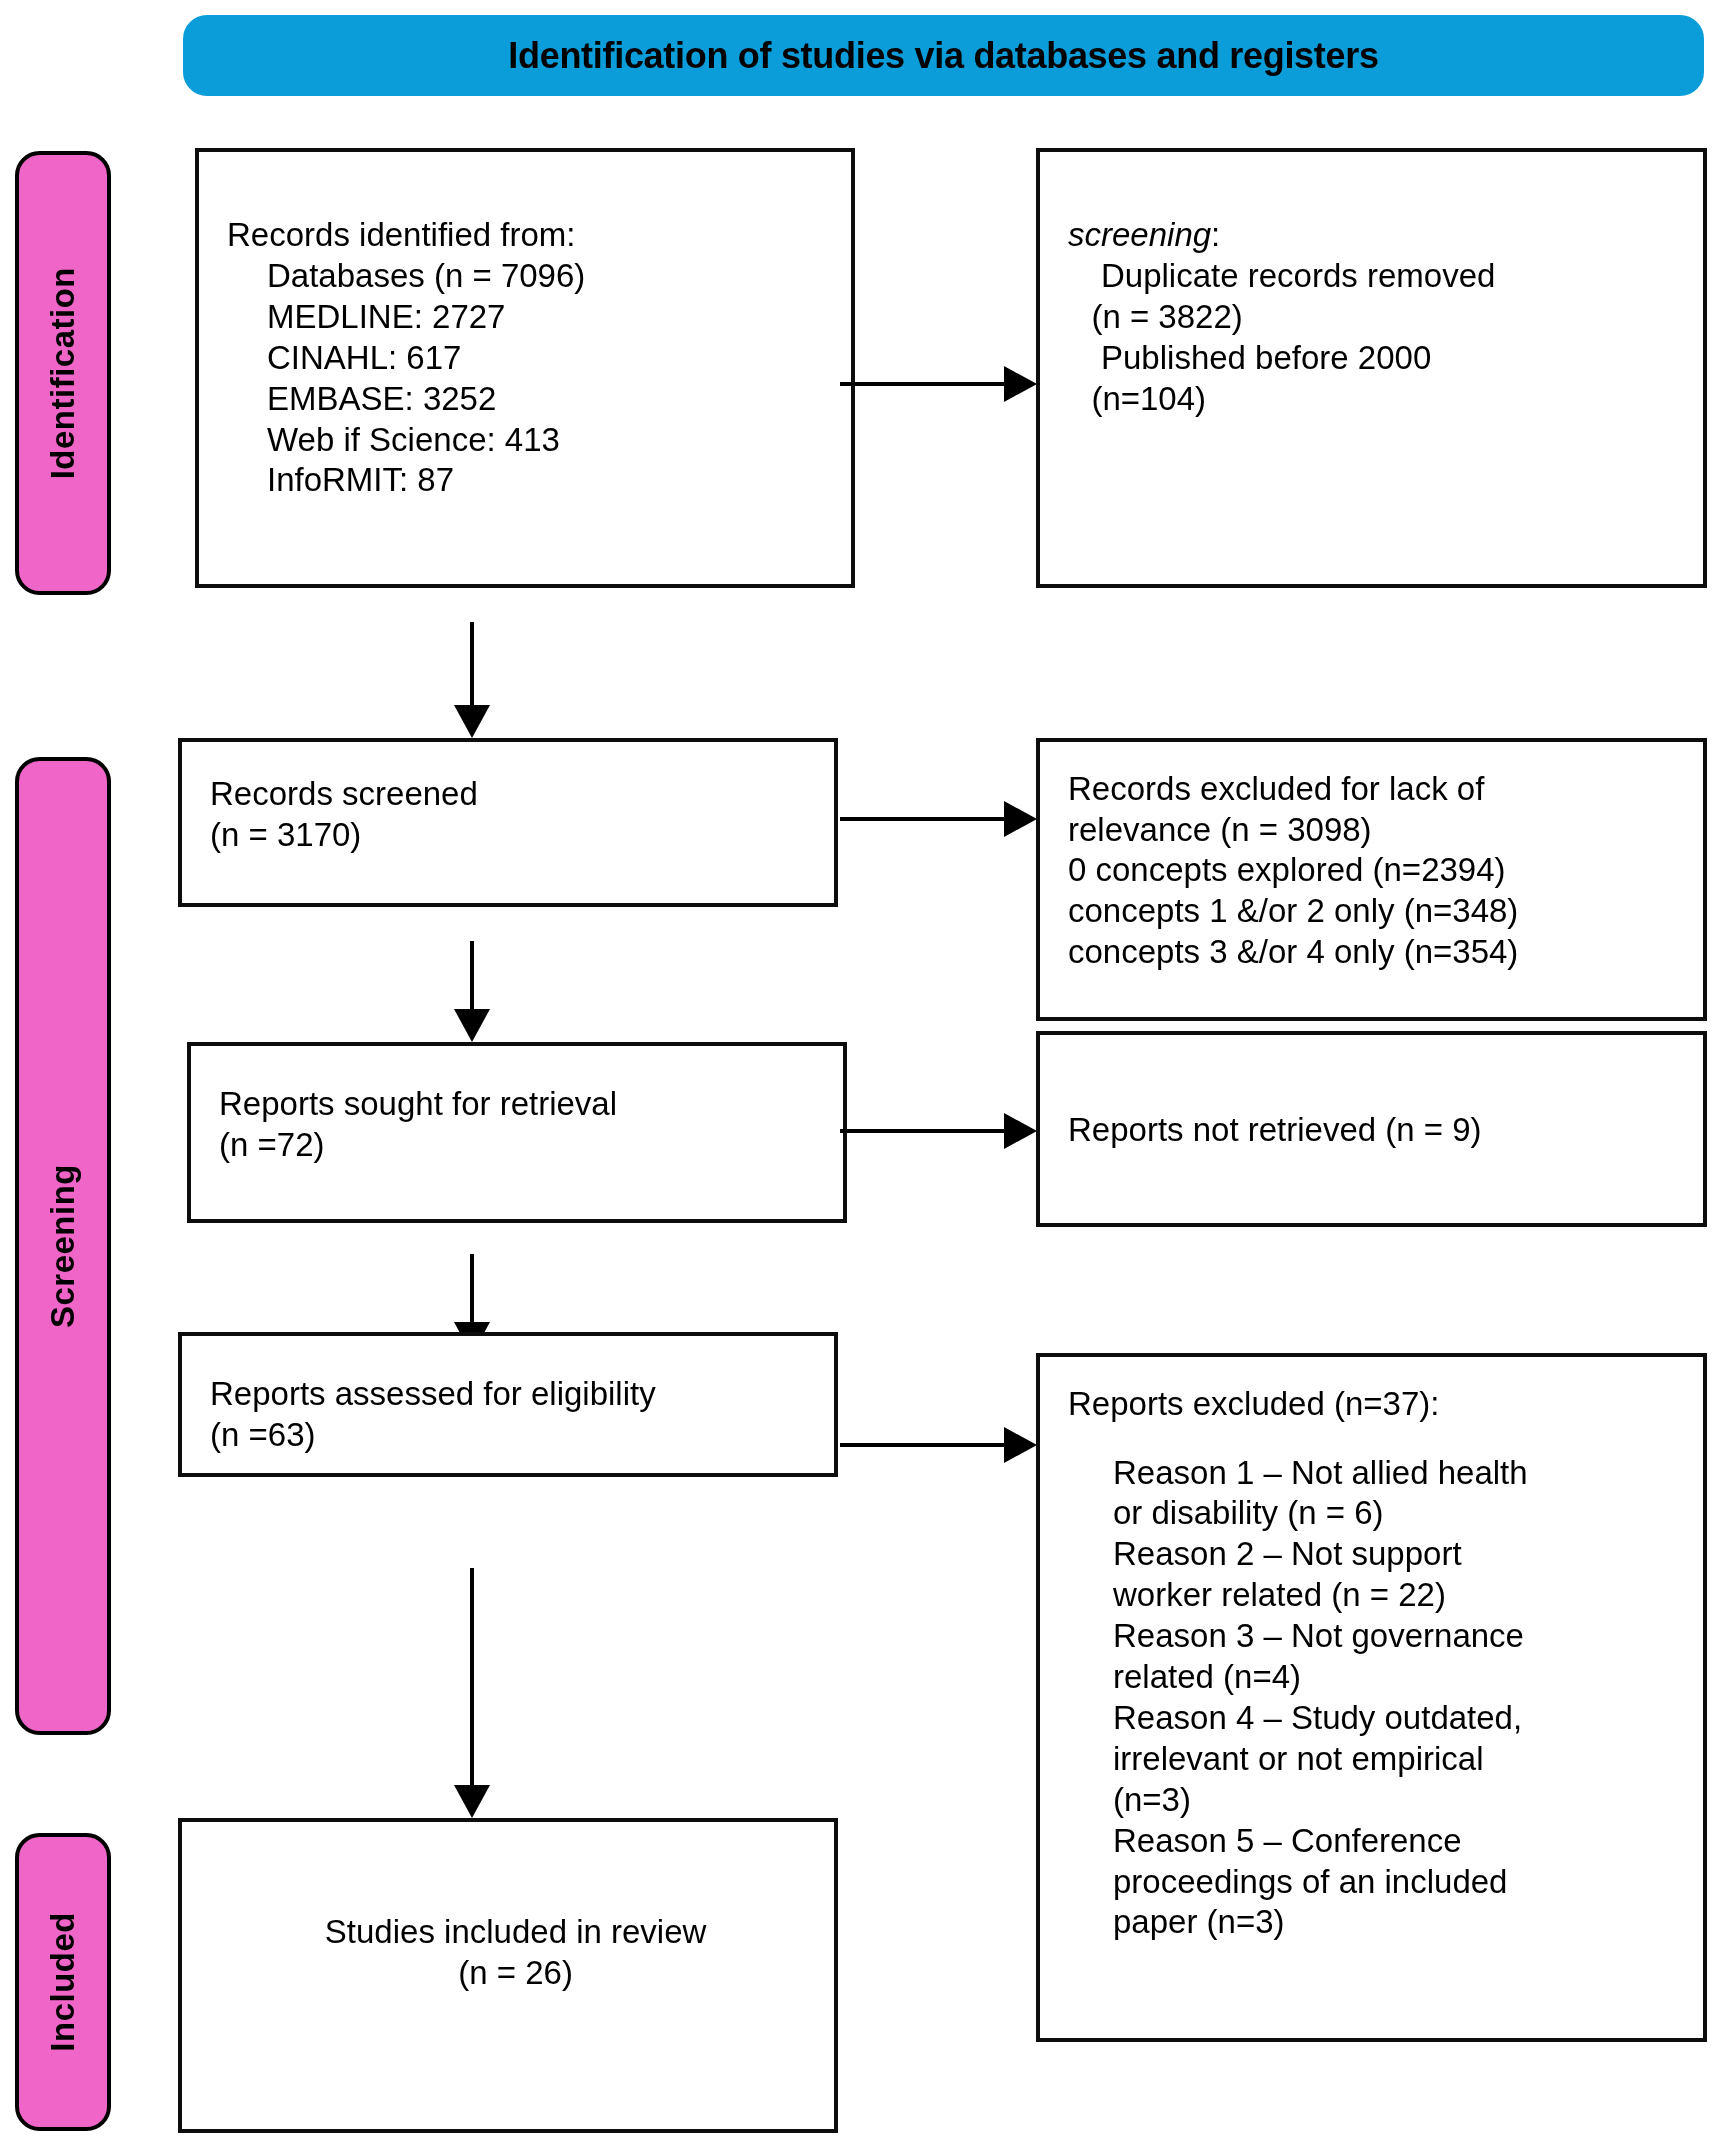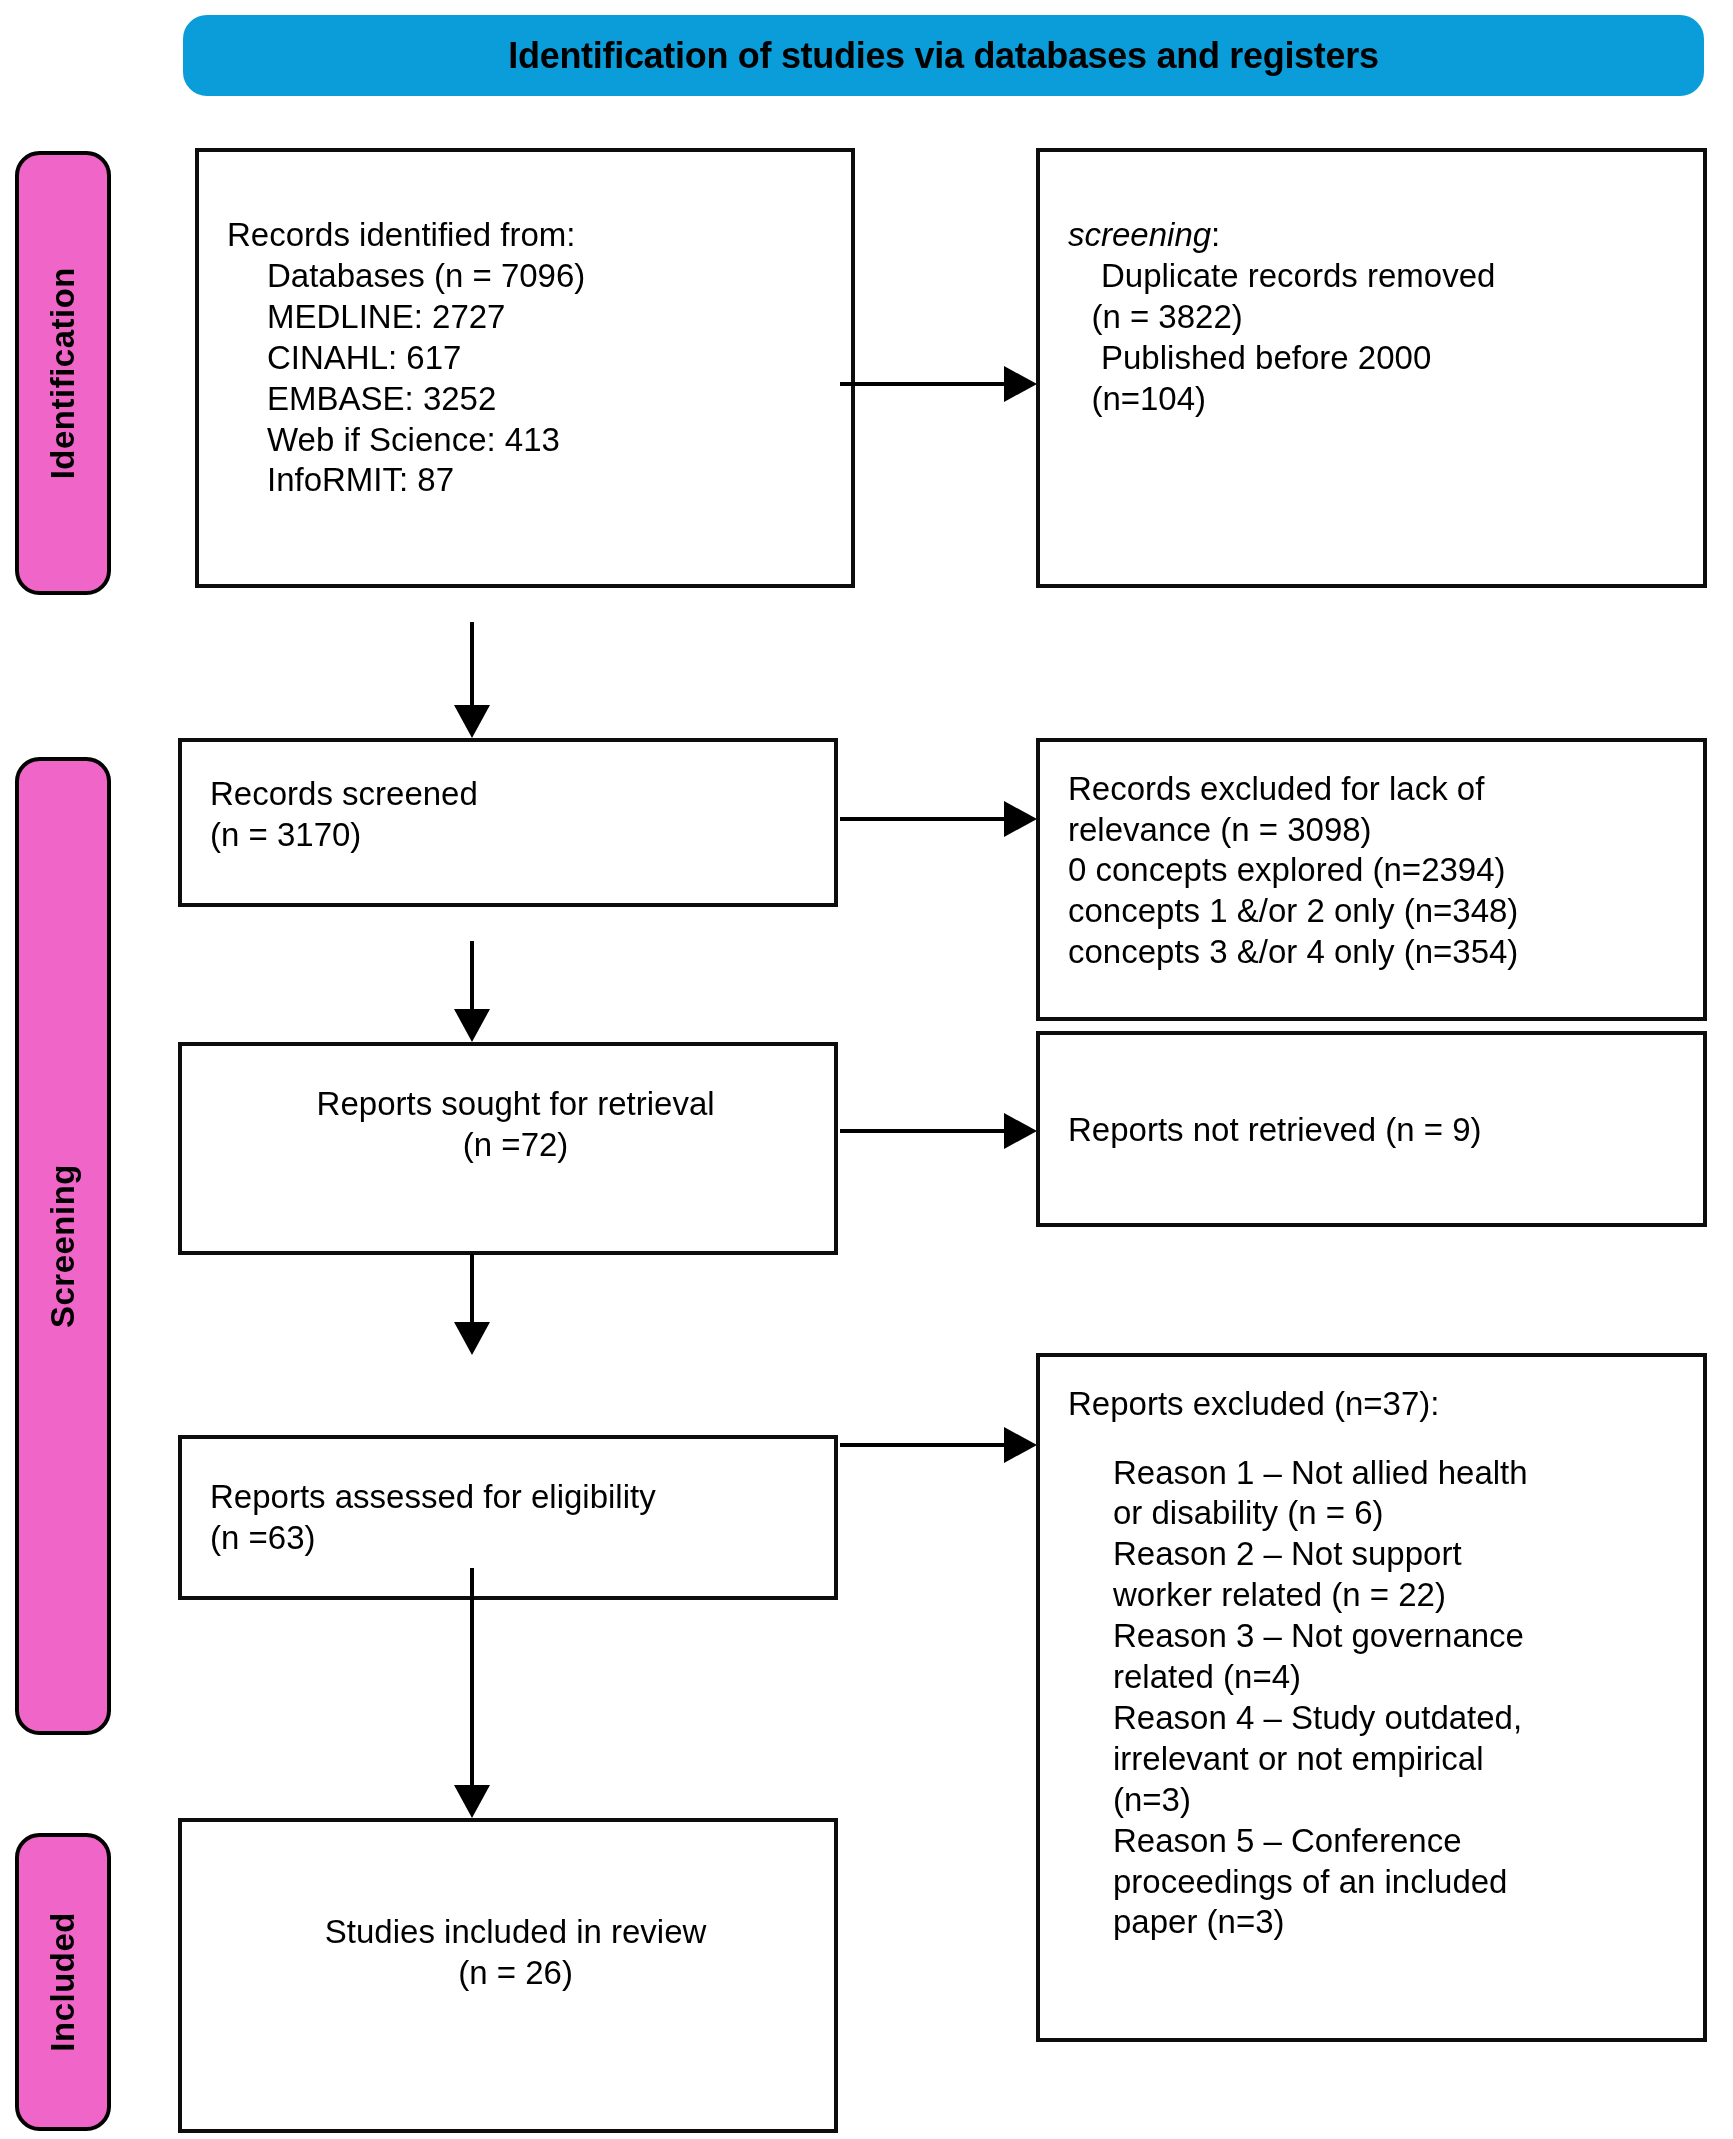--- a/index.html
+++ b/index.html
@@ -207,21 +207,21 @@
       <div class="box-line">concepts 1 &amp;/or 2 only (n=348)</div>
       <div class="box-line">concepts 3 &amp;/or 4 only (n=354)</div>
     </div>
   </div>
 
   <div class="arrow-v" style="left:472px; top:941px; height:101px;">
     <span class="stem" style="height:70px;"></span>
     <span class="head"></span>
   </div>
 
-  <div class="box" style="left:178px; top:1042px; width:660px; height:213px;text-align:center;">
+  <div class="box" style="left:187px; top:1042px; width:660px; height:181px;">
     <div class="box-body" style="top:38px;">
       <div class="box-line">Reports sought for retrieval</div>
       <div class="box-line">(n =72)</div>
     </div>
   </div>
 
   <div class="arrow-h" style="left:840px; top:1131px; width:197px;">
     <span class="stem" style="width:166px;"></span>
     <span class="head"></span>
   </div>
@@ -230,21 +230,21 @@
     <div class="box-body" style="top:75px;">
       <div class="box-line">Reports not retrieved (n = 9)</div>
     </div>
   </div>
 
   <div class="arrow-v" style="left:472px; top:1254px; height:101px;">
     <span class="stem" style="height:70px;"></span>
     <span class="head"></span>
   </div>
 
-  <div class="box" style="left:178px; top:1435px; width:660px; height:165px;">
+  <div class="box" style="left:178px; top:1332px; width:660px; height:145px;">
     <div class="box-body" style="top:38px;">
       <div class="box-line">Reports assessed for eligibility</div>
       <div class="box-line">(n =63)</div>
     </div>
   </div>
 
   <div class="arrow-h" style="left:840px; top:1445px; width:197px;">
     <span class="stem" style="width:166px;"></span>
     <span class="head"></span>
   </div>

